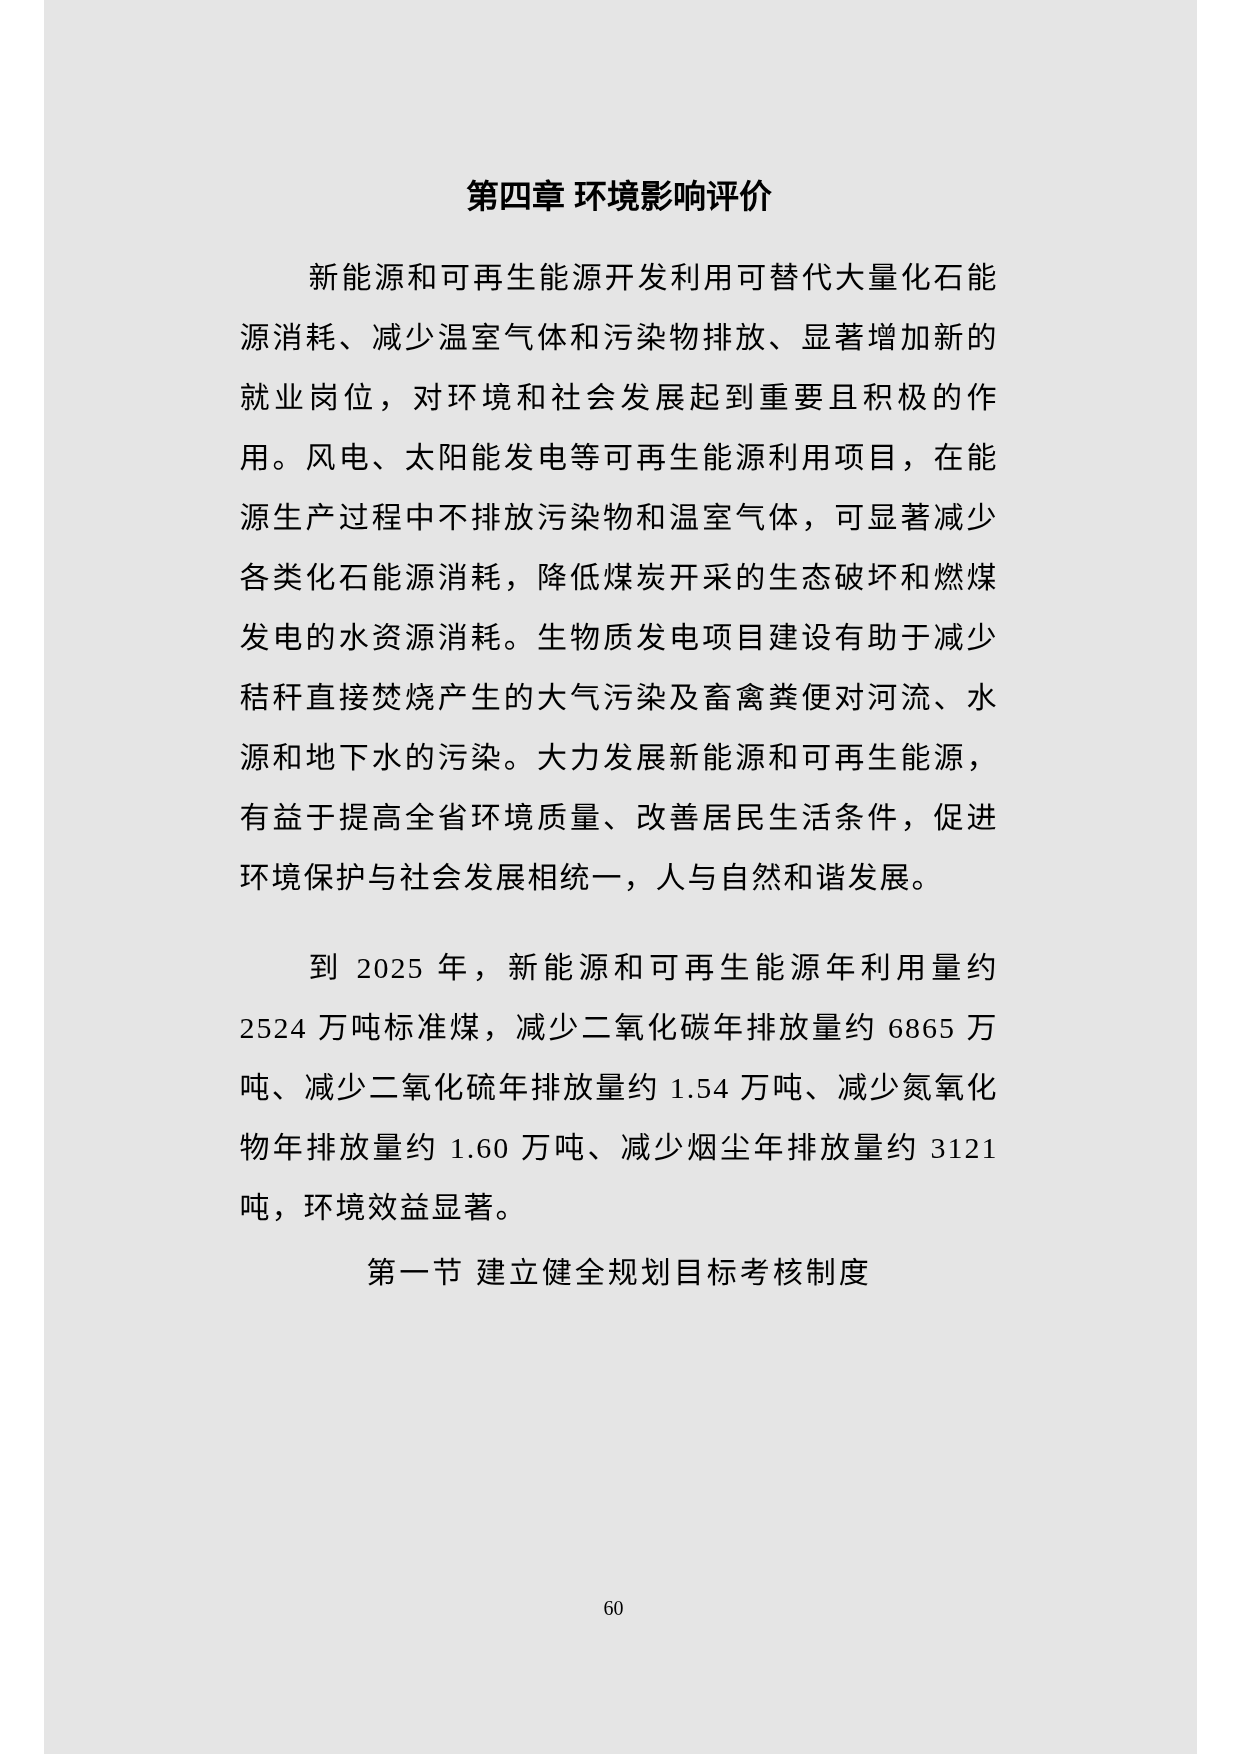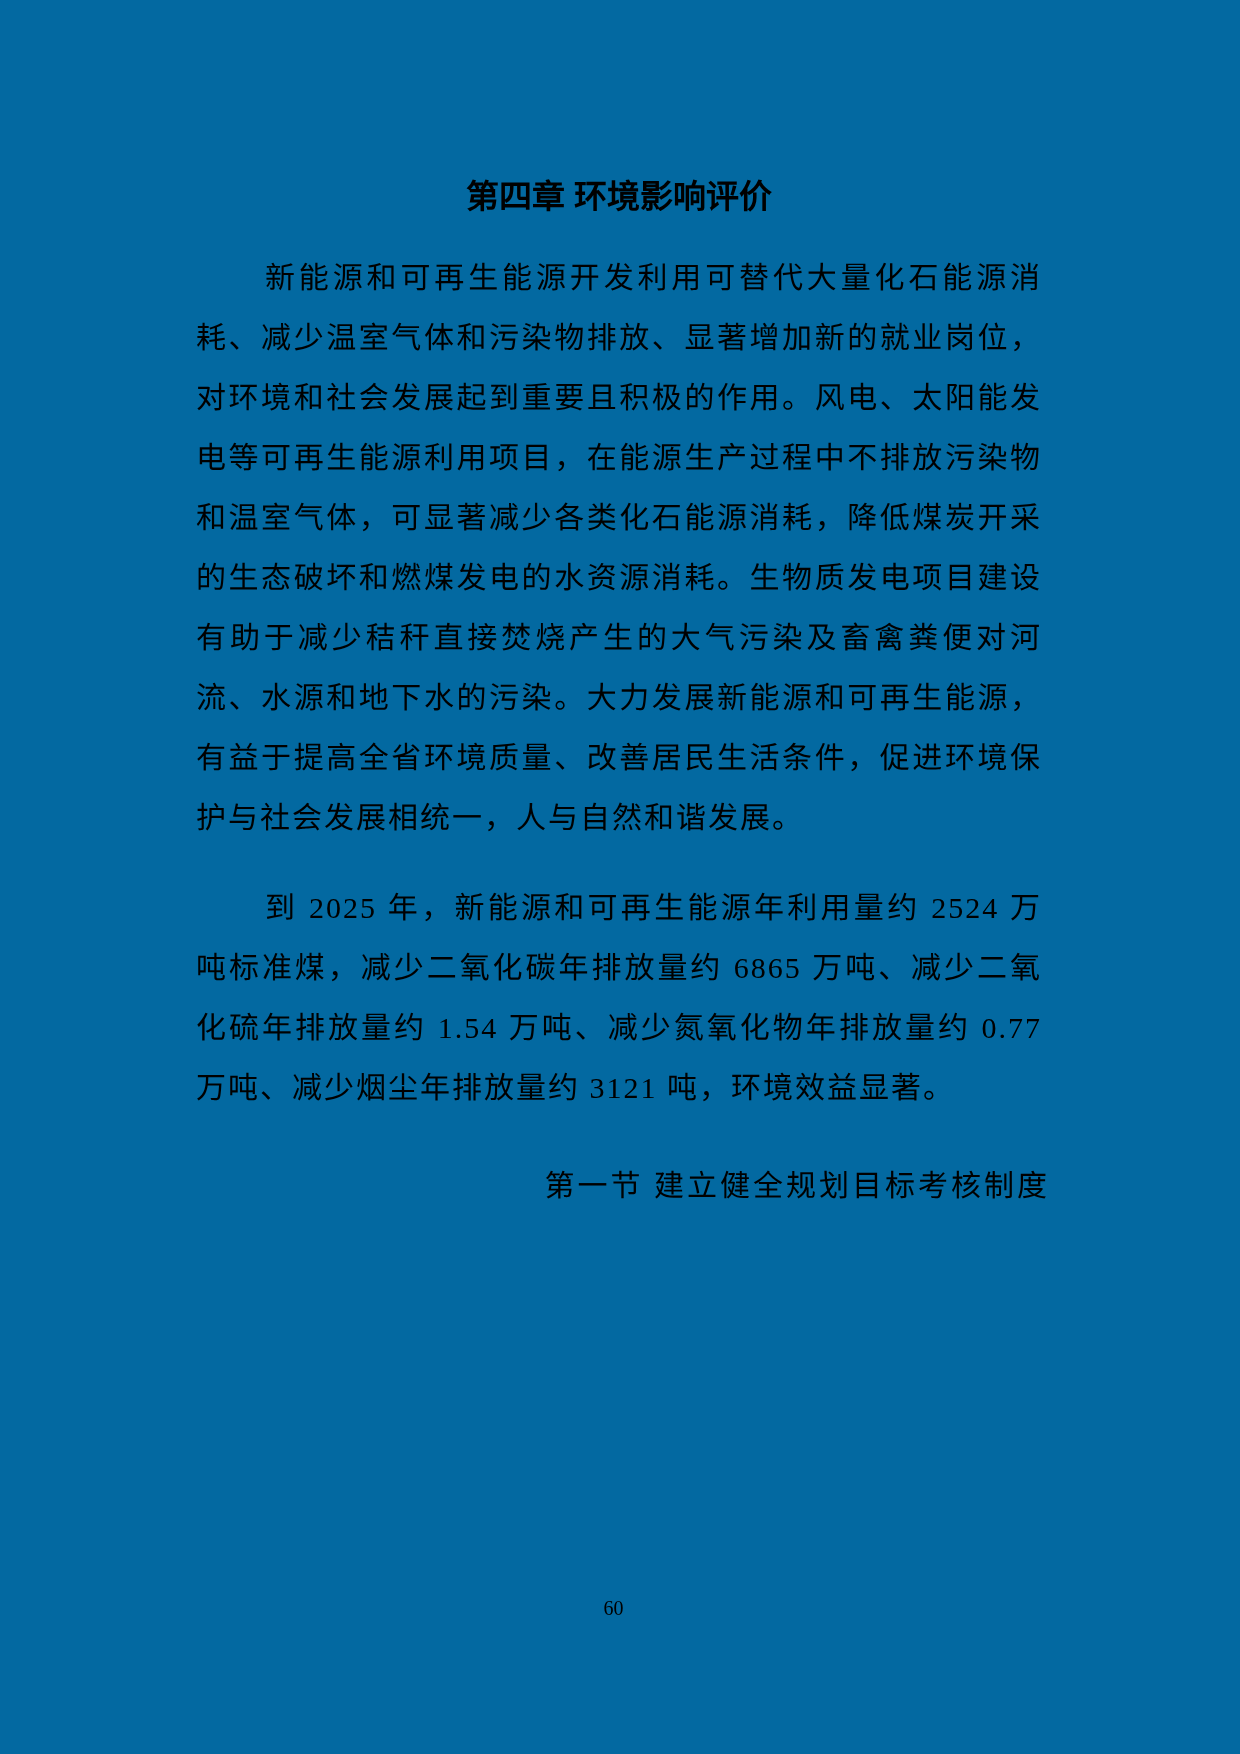--- a/index.html
+++ b/index.html
@@ -2,24 +2,24 @@
 <html lang="zh-CN"><head>
 <meta charset="utf-8">
 <style>
   html, body {
     margin: 0;
     padding: 0;
     background: #ffffff;
   }
   .page {
     position: relative;
-    width: 1240px;
+    width: 1153px;
     height: 1754px;
     margin: 0 auto;
-    background: #0369a1;
+    background: #e5e5e5;
     box-sizing: border-box;
     padding: 178px 190px 0 188px;
     color: #000000;
     font-family: "Liberation Serif", "DejaVu Serif", serif;
     overflow: hidden;
   }
   .chapter-title {
     margin: 0;
     font-family: "Liberation Sans", "DejaVu Sans", sans-serif;
     font-weight: bold;
@@ -44,27 +44,27 @@
   .body-para.first {
     margin-top: 32px;
   }
   .body-para.second {
     margin-top: 30px;
   }
   .body-para.third {
     margin-top: 37px;
   }
   .section-title {
-    margin: 48px 0 0 0;
+    margin: 15px 0 0 0;
     font-family: "Liberation Serif", "DejaVu Serif", serif;
     font-weight: normal;
     font-size: 30px;
     line-height: 40px;
     letter-spacing: 3px;
-    text-align: right;
+    text-align: center;
     white-space: nowrap;
   }
   .page-number {
     position: absolute;
     left: 0;
     right: 13px;
     top: 1597px;
     text-align: center;
     font-size: 20px;
     line-height: 22px;
@@ -74,21 +74,21 @@
 </style>
 </head>
 <body>
 
 <div class="page">
 
   <h1 class="chapter-title">第四章 环境影响评价</h1>
 
   <p class="body-para first">新能源和可再生能源开发利用可替代大量化石能源消耗、减少温室气体和污染物排放、显著增加新的就业岗位，对环境和社会发展起到重要且积极的作用。风电、太阳能发电等可再生能源利用项目，在能源生产过程中不排放污染物和温室气体，可显著减少各类化石能源消耗，降低煤炭开采的生态破坏和燃煤发电的水资源消耗。生物质发电项目建设有助于减少秸秆直接焚烧产生的大气污染及畜禽粪便对河流、水源和地下水的污染。大力发展新能源和可再生能源，有益于提高全省环境质量、改善居民生活条件，促进环境保护与社会发展相统一，人与自然和谐发展。</p>
 
-  <p class="body-para second">到 2025 年，新能源和可再生能源年利用量约 2524 万吨标准煤，减少二氧化碳年排放量约 6865 万吨、减少二氧化硫年排放量约 1.54 万吨、减少氮氧化物年排放量约 0.77 万吨、减少烟尘年排放量约 3121 吨，环境效益显著。</p>
+  <p class="body-para second">到 2025 年，新能源和可再生能源年利用量约 2524 万吨标准煤，减少二氧化碳年排放量约 6865 万吨、减少二氧化硫年排放量约 1.54 万吨、减少氮氧化物年排放量约 1.60 万吨、减少烟尘年排放量约 3121 吨，环境效益显著。</p>
 
 
   <h2 class="section-title">第一节 建立健全规划目标考核制度</h2>
 
 
   <div class="page-number">60</div>
 
 </div>
 
 </body></html>

